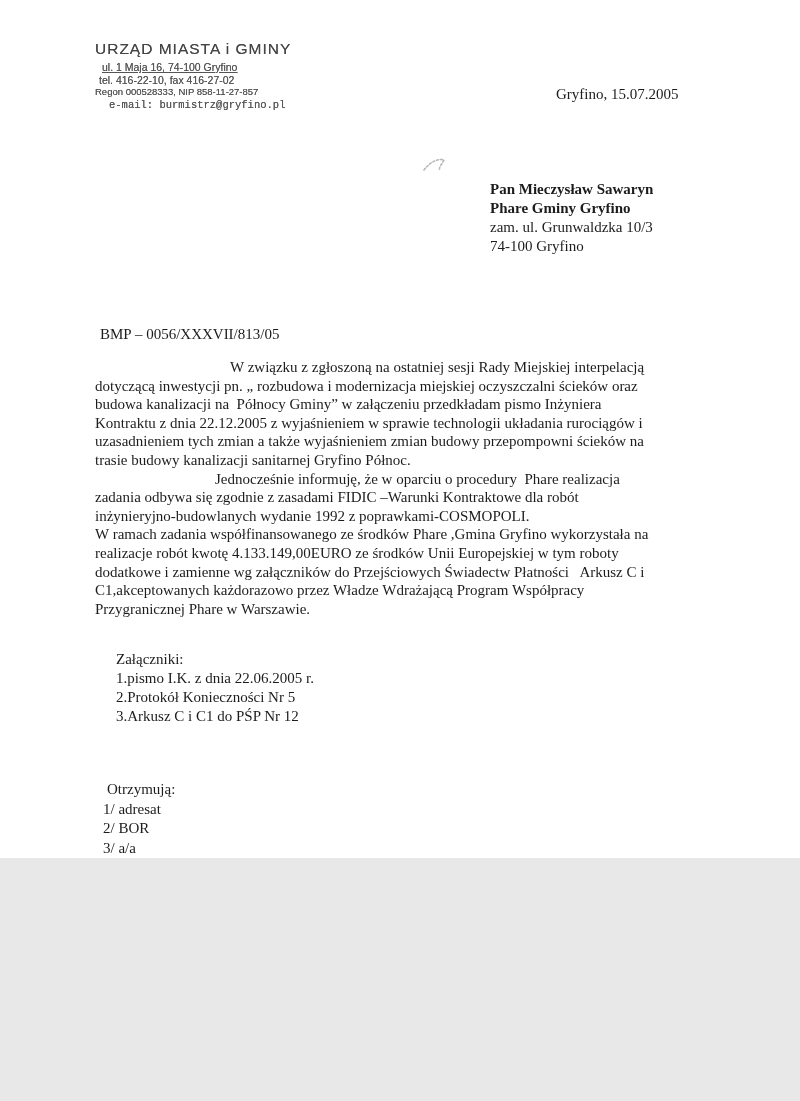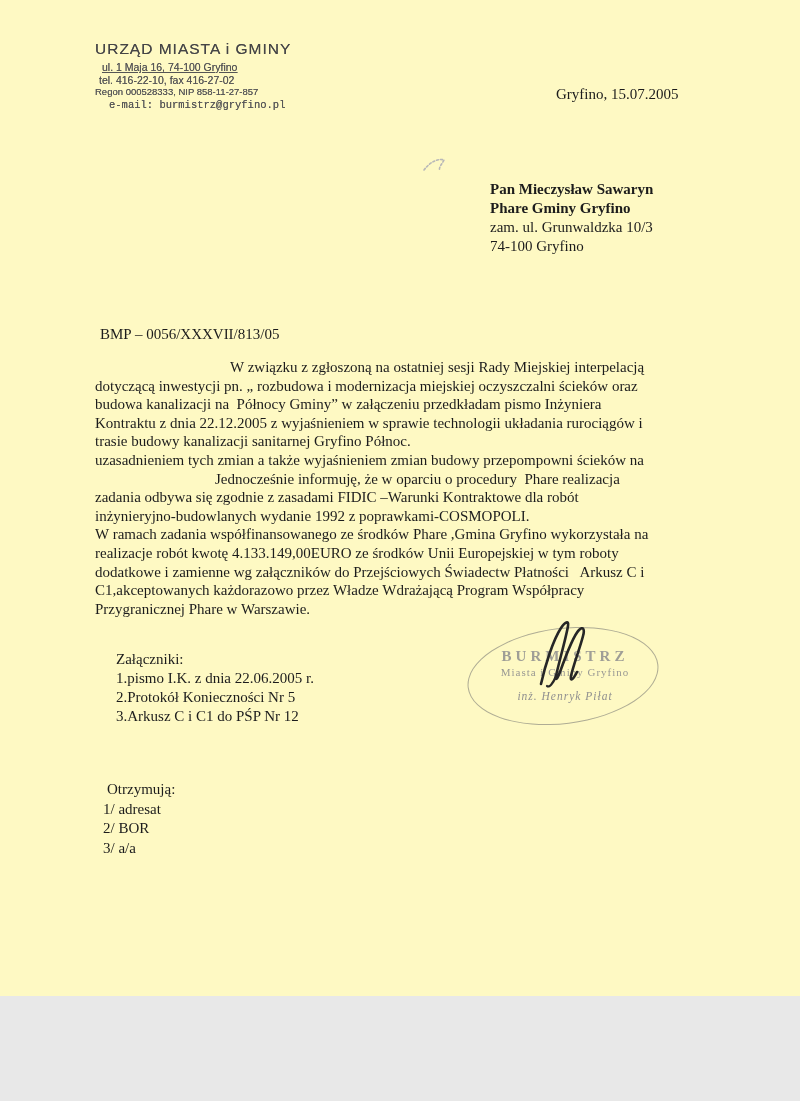--- a/index.html
+++ b/index.html
@@ -1,20 +1,20 @@
 <!DOCTYPE html>
 <html><head>
 <meta charset="utf-8">
 <style>
   html,body{margin:0;padding:0;background:#e8e8e8;}
   .page{
     position:relative;
-    width:800px;height:996px;
+    width:800px;height:858px;
     margin:0 auto;
-    background:#fef9c3;
+    background:#ffffff;
     overflow:hidden;
     font-family:"Liberation Serif", serif;
     color:#1c1c1c;
   }
   
   .letterhead{
     position:absolute;left:95px;top:40px;width:260px;
     font-family:"Liberation Sans", sans-serif;
     color:#454545;
     text-shadow:0 0 0.6px #6a6a6a;
@@ -99,51 +99,39 @@
     <div>74-100 Gryfino</div>
   </div>
 
   <div class="refno">BMP – 0056/XXXVII/813/05</div>
 
   <div class="body-text">
     <div class="line indent-a">W związku z zgłoszoną na ostatniej sesji Rady Miejskiej interpelacją</div>
     <div class="line">dotyczącą inwestycji pn. „ rozbudowa i modernizacja miejskiej oczyszczalni ścieków oraz</div>
     <div class="line">budowa kanalizacji na  Północy Gminy” w załączeniu przedkładam pismo Inżyniera</div>
     <div class="line">Kontraktu z dnia 22.12.2005 z wyjaśnieniem w sprawie technologii układania rurociągów i</div>
+    <div class="line">uzasadnieniem tych zmian a także wyjaśnieniem zmian budowy przepompowni ścieków na</div>
     <div class="line">trasie budowy kanalizacji sanitarnej Gryfino Północ.</div>
-    <div class="line">uzasadnieniem tych zmian a także wyjaśnieniem zmian budowy przepompowni ścieków na</div>
     <div class="line indent-b">Jednocześnie informuję, że w oparciu o procedury  Phare realizacja</div>
     <div class="line">zadania odbywa się zgodnie z zasadami FIDIC –Warunki Kontraktowe dla robót</div>
     <div class="line">inżynieryjno-budowlanych wydanie 1992 z poprawkami-COSMOPOLI.</div>
     <div class="line">W ramach zadania współfinansowanego ze środków Phare ,Gmina Gryfino wykorzystała na</div>
     <div class="line">realizacje robót kwotę 4.133.149,00EURO ze środków Unii Europejskiej w tym roboty</div>
     <div class="line">dodatkowe i zamienne wg załączników do Przejściowych Świadectw Płatności   Arkusz C i</div>
     <div class="line">C1,akceptowanych każdorazowo przez Władze Wdrażającą Program Współpracy</div>
     <div class="line">Przygranicznej Phare w Warszawie.</div>
   </div>
 
   <div class="attachments">
     <div>Załączniki:</div>
     <div>1.pismo I.K. z dnia 22.06.2005 r.</div>
     <div>2.Protokół Konieczności Nr 5</div>
     <div>3.Arkusz C i C1 do PŚP Nr 12</div>
   </div>
 
-  <div class="stamp">
-    <div class="ellipse"></div>
-    <div class="stamp-text">
-      <div class="s-title">BURMISTRZ</div>
-      <div class="s-sub">Miasta i Gminy Gryfino</div>
-      <div class="s-signer">inż. Henryk Piłat</div>
-    </div>
-    <svg class="signature" width="80" height="90" viewBox="0 0 80 90">
-      <path d="M18,78 C22,60 30,34 38,22 C42,16 46,14 45,20 C43,32 36,56 33,70 C32,75 34,74 37,66 C42,52 50,30 56,24 C60,20 62,23 60,30 C57,42 50,60 48,70 C47,76 50,74 54,66" fill="none" stroke="#262626" stroke-width="2.6" stroke-linecap="round"></path>
-      <path d="M33,70 C30,78 26,82 24,80" fill="none" stroke="#262626" stroke-width="2.2" stroke-linecap="round"></path>
-    </svg>
-  </div>
 
   <div class="distribution">
     <div class="d-head">Otrzymują:</div>
     <div>1/ adresat</div>
     <div>2/ BOR</div>
     <div>3/ a/a</div>
   </div>
 
   <div class="scan-bar"></div>
   <div class="scan-bar-faint"></div>

